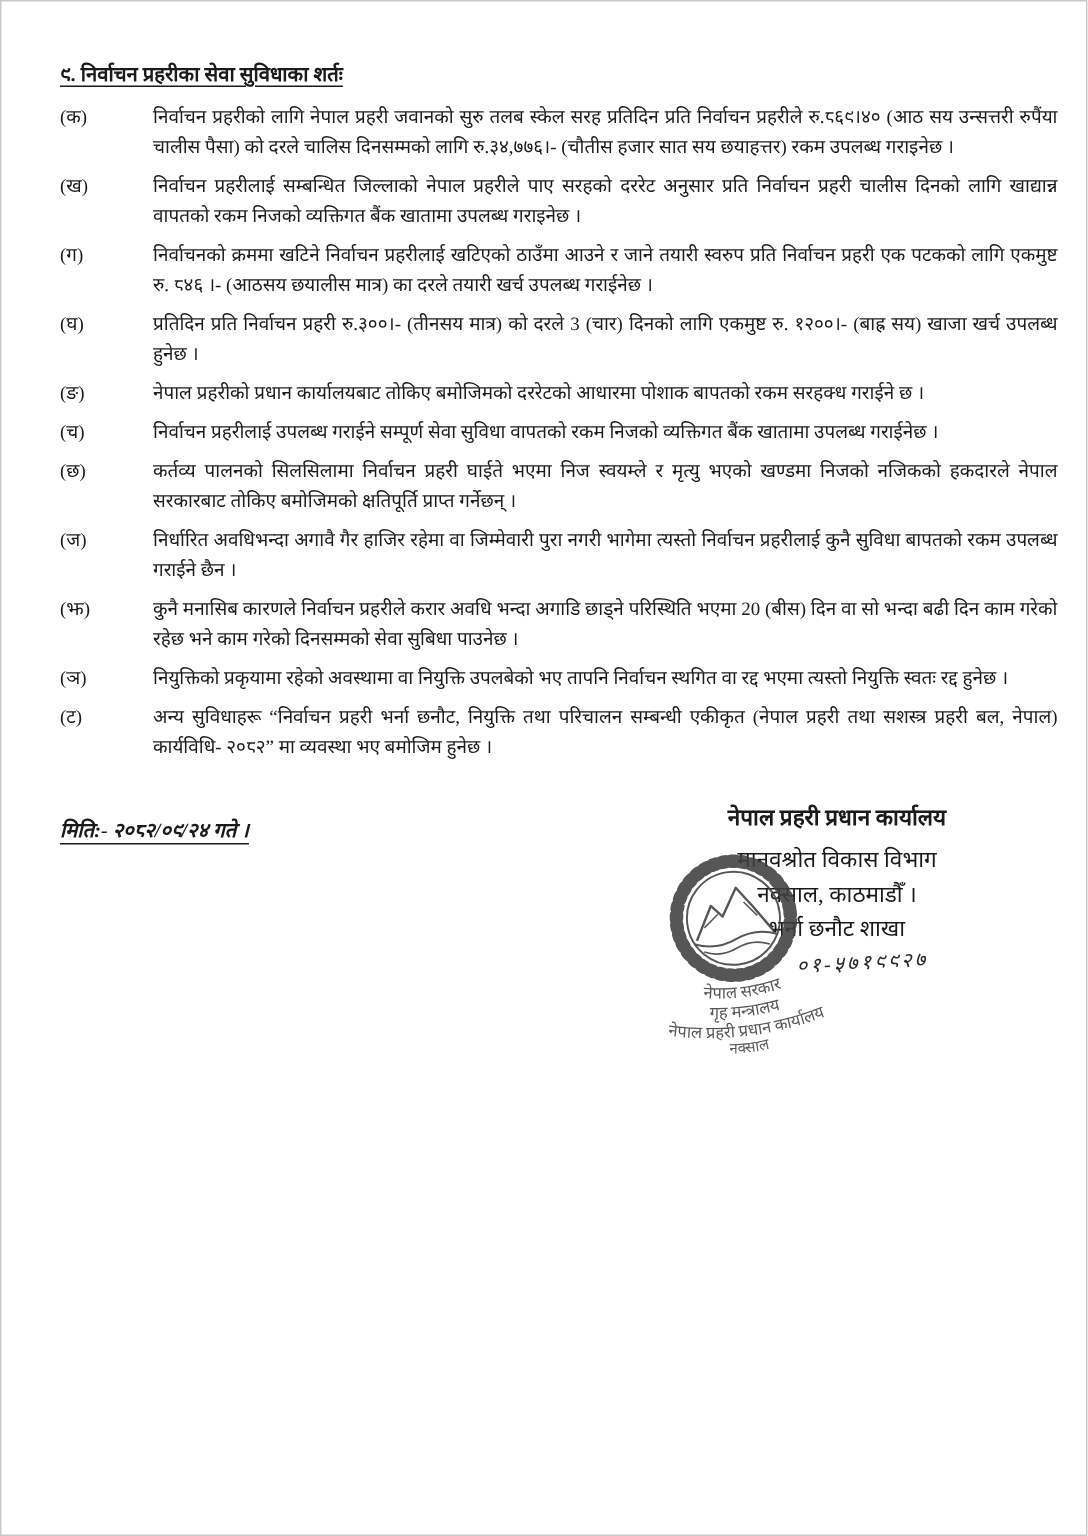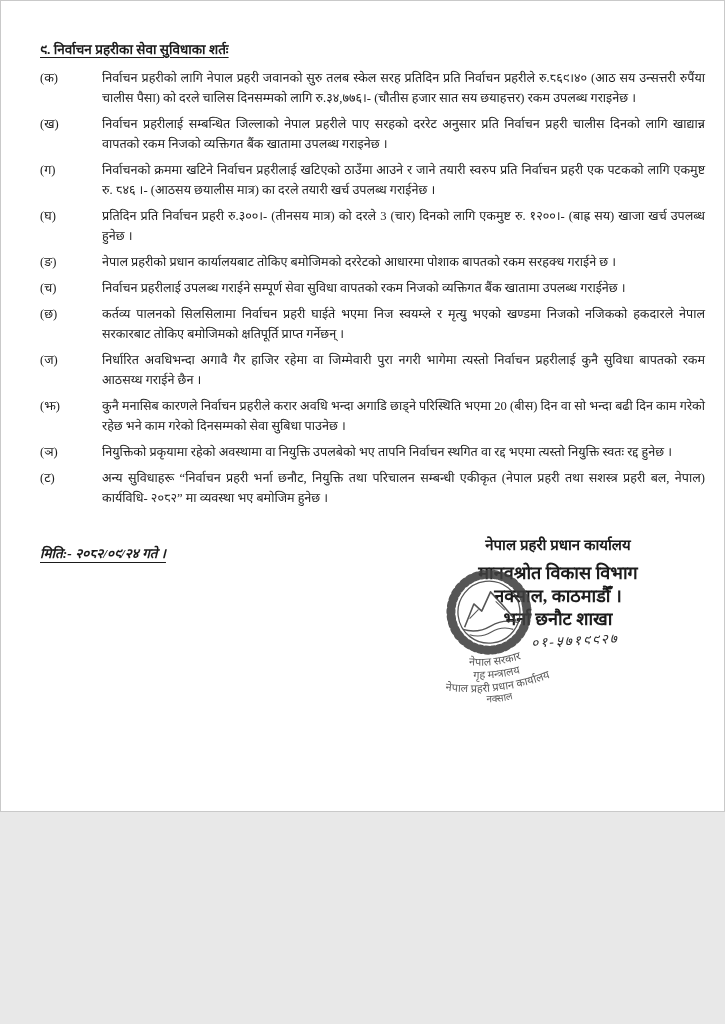--- a/index.html
+++ b/index.html
@@ -1,18 +1,18 @@
 <!DOCTYPE html>
 <html lang="ne"><head>
 <meta charset="utf-8">
 <style>
   html,body { margin:0; padding:0; background:#e8e8e8; }
   .page {
     position:relative;
-    width:725px; height:812px;
+    width:725px; height:1024px;
     margin:0 auto;
     background:#ffffff;
     box-shadow: inset 0 0 0 1px #c9c9c9;
     font-family:"Liberation Serif","DejaVu Serif",serif;
     color:#1b1b1b;
     overflow:hidden;
   }
   .content { padding:40px 20px 0 40px; }
 
   .doc-heading {
@@ -40,21 +40,21 @@
     font-weight:bold; font-size:13.5px;
     text-decoration:underline; text-underline-offset:4px;font-style:italic;
   }
 
   .office-block {
     position:absolute; right:42px; top:0;
     width:250px;
     text-align:center;
   }
   .office-title { font-weight:bold; font-size:15px; margin-bottom:8px; white-space:nowrap; }
-  .office-line  { font-size:18px; line-height:23px;font-weight:bold; }
+  .office-line  { font-size:15px; line-height:23px; }
   .office-phone {
     font-size:13.5px; line-height:22px;
     font-style:italic; letter-spacing:2px;
     transform:rotate(-3deg);
     color:#2a2a2a;
     padding-left:34px;
   }
 
   .seal {
     position:absolute; left:412px; top:28px;
@@ -105,21 +105,21 @@
         <span class="term-text">निर्वाचन प्रहरीलाई उपलब्ध गराईने सम्पूर्ण सेवा सुविधा वापतको रकम निजको व्यक्तिगत बैंक खातामा उपलब्ध गराईनेछ ।</span>
       </li>
 
       <li class="term-item">
         <span class="term-label">(छ)</span>
         <span class="term-text">कर्तव्य पालनको सिलसिलामा निर्वाचन प्रहरी घाईते भएमा निज स्वयम्ले र मृत्यु भएको खण्डमा निजको नजिकको हकदारले नेपाल सरकारबाट तोकिए बमोजिमको क्षतिपूर्ति प्राप्त गर्नेछन् ।</span>
       </li>
 
       <li class="term-item">
         <span class="term-label">(ज)</span>
-        <span class="term-text">निर्धारित अवधिभन्दा अगावै गैर हाजिर रहेमा वा जिम्मेवारी पुरा नगरी भागेमा त्यस्तो निर्वाचन प्रहरीलाई कुनै सुविधा बापतको रकम आठसय्ध गराईने छैन ।</span>
+        <span class="term-text">निर्धारित अवधिभन्दा अगावै गैर हाजिर रहेमा वा जिम्मेवारी पुरा नगरी भागेमा त्यस्तो निर्वाचन प्रहरीलाई कुनै सुविधा बापतको रकम उपलब्ध गराईने छैन ।</span>
       </li>
 
       <li class="term-item">
         <span class="term-label">(झ)</span>
         <span class="term-text">कुनै मनासिब कारणले निर्वाचन प्रहरीले करार अवधि भन्दा अगाडि छाड्ने परिस्थिति भएमा 20 (बीस) दिन वा सो भन्दा बढी दिन काम गरेको रहेछ भने काम गरेको दिनसम्मको सेवा सुबिधा पाउनेछ ।</span>
       </li>
 
       <li class="term-item">
         <span class="term-label">(ञ)</span>
         <span class="term-text">नियुक्तिको प्रकृयामा रहेको अवस्थामा वा नियुक्ति उपलबेको भए तापनि निर्वाचन स्थगित वा रद्द भएमा त्यस्तो नियुक्ति स्वतः रद्द हुनेछ ।</span>

